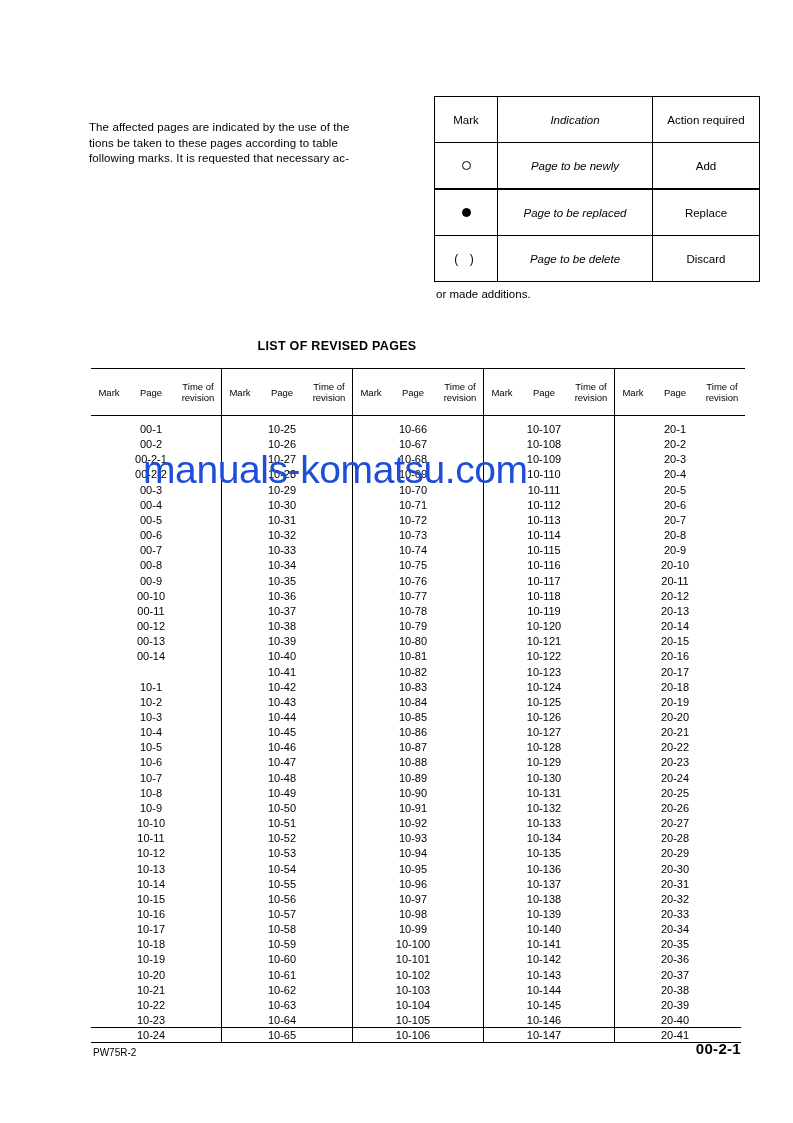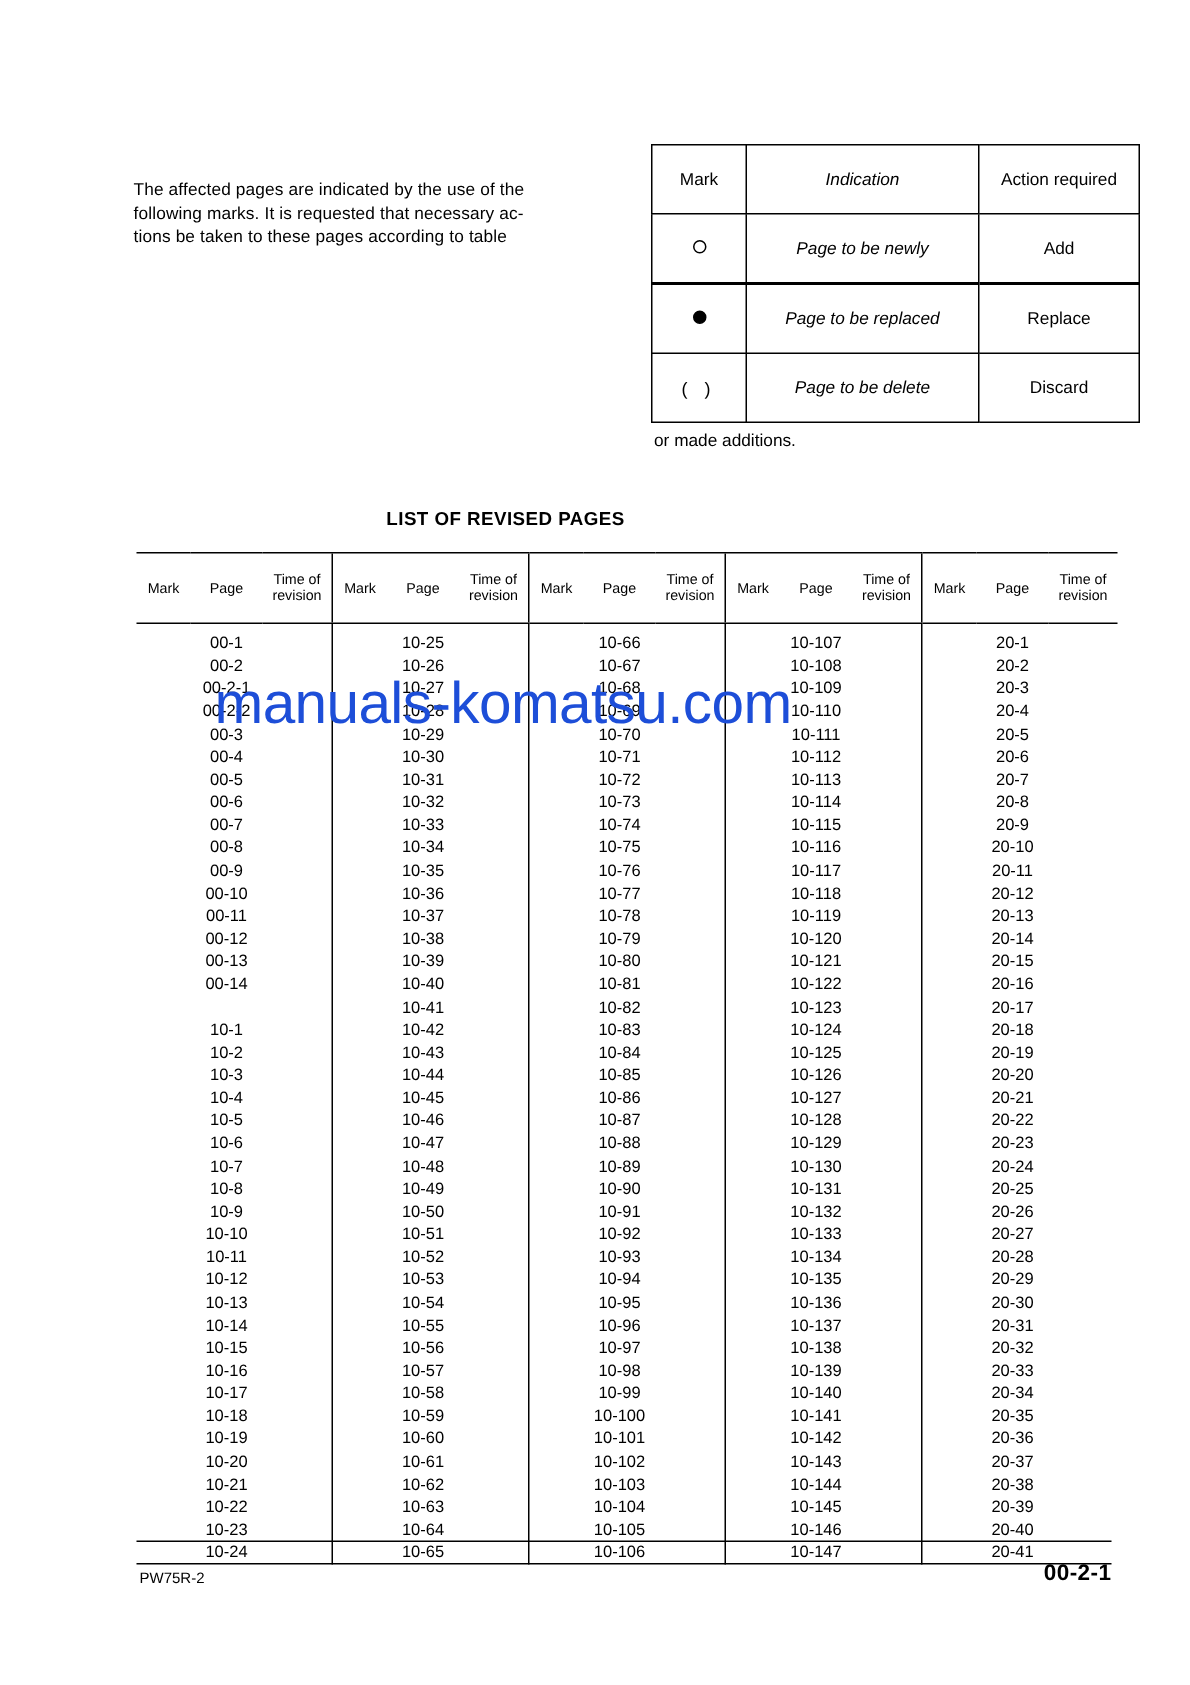--- a/index.html
+++ b/index.html
@@ -175,22 +175,22 @@
     color: #1d4ed8;
     letter-spacing: -0.4px;
     pointer-events: none;
   }
 </style>
 </head>
 <body>
 
 <div class="intro">
   <div>The affected pages are indicated by the use of the</div>
+  <div>tions be taken to these pages according to table</div>
   <div>following marks. It is requested that necessary ac-</div>
-  <div>tions be taken to these pages according to table</div>
 </div>
 
 <table class="legend">
   <tbody>
       <tr>
     <td class="col-mark">Mark</td>
     <td class="col-ind">Indication</td>
     <td class="col-act">Action required</td>
   </tr>
   <tr>

